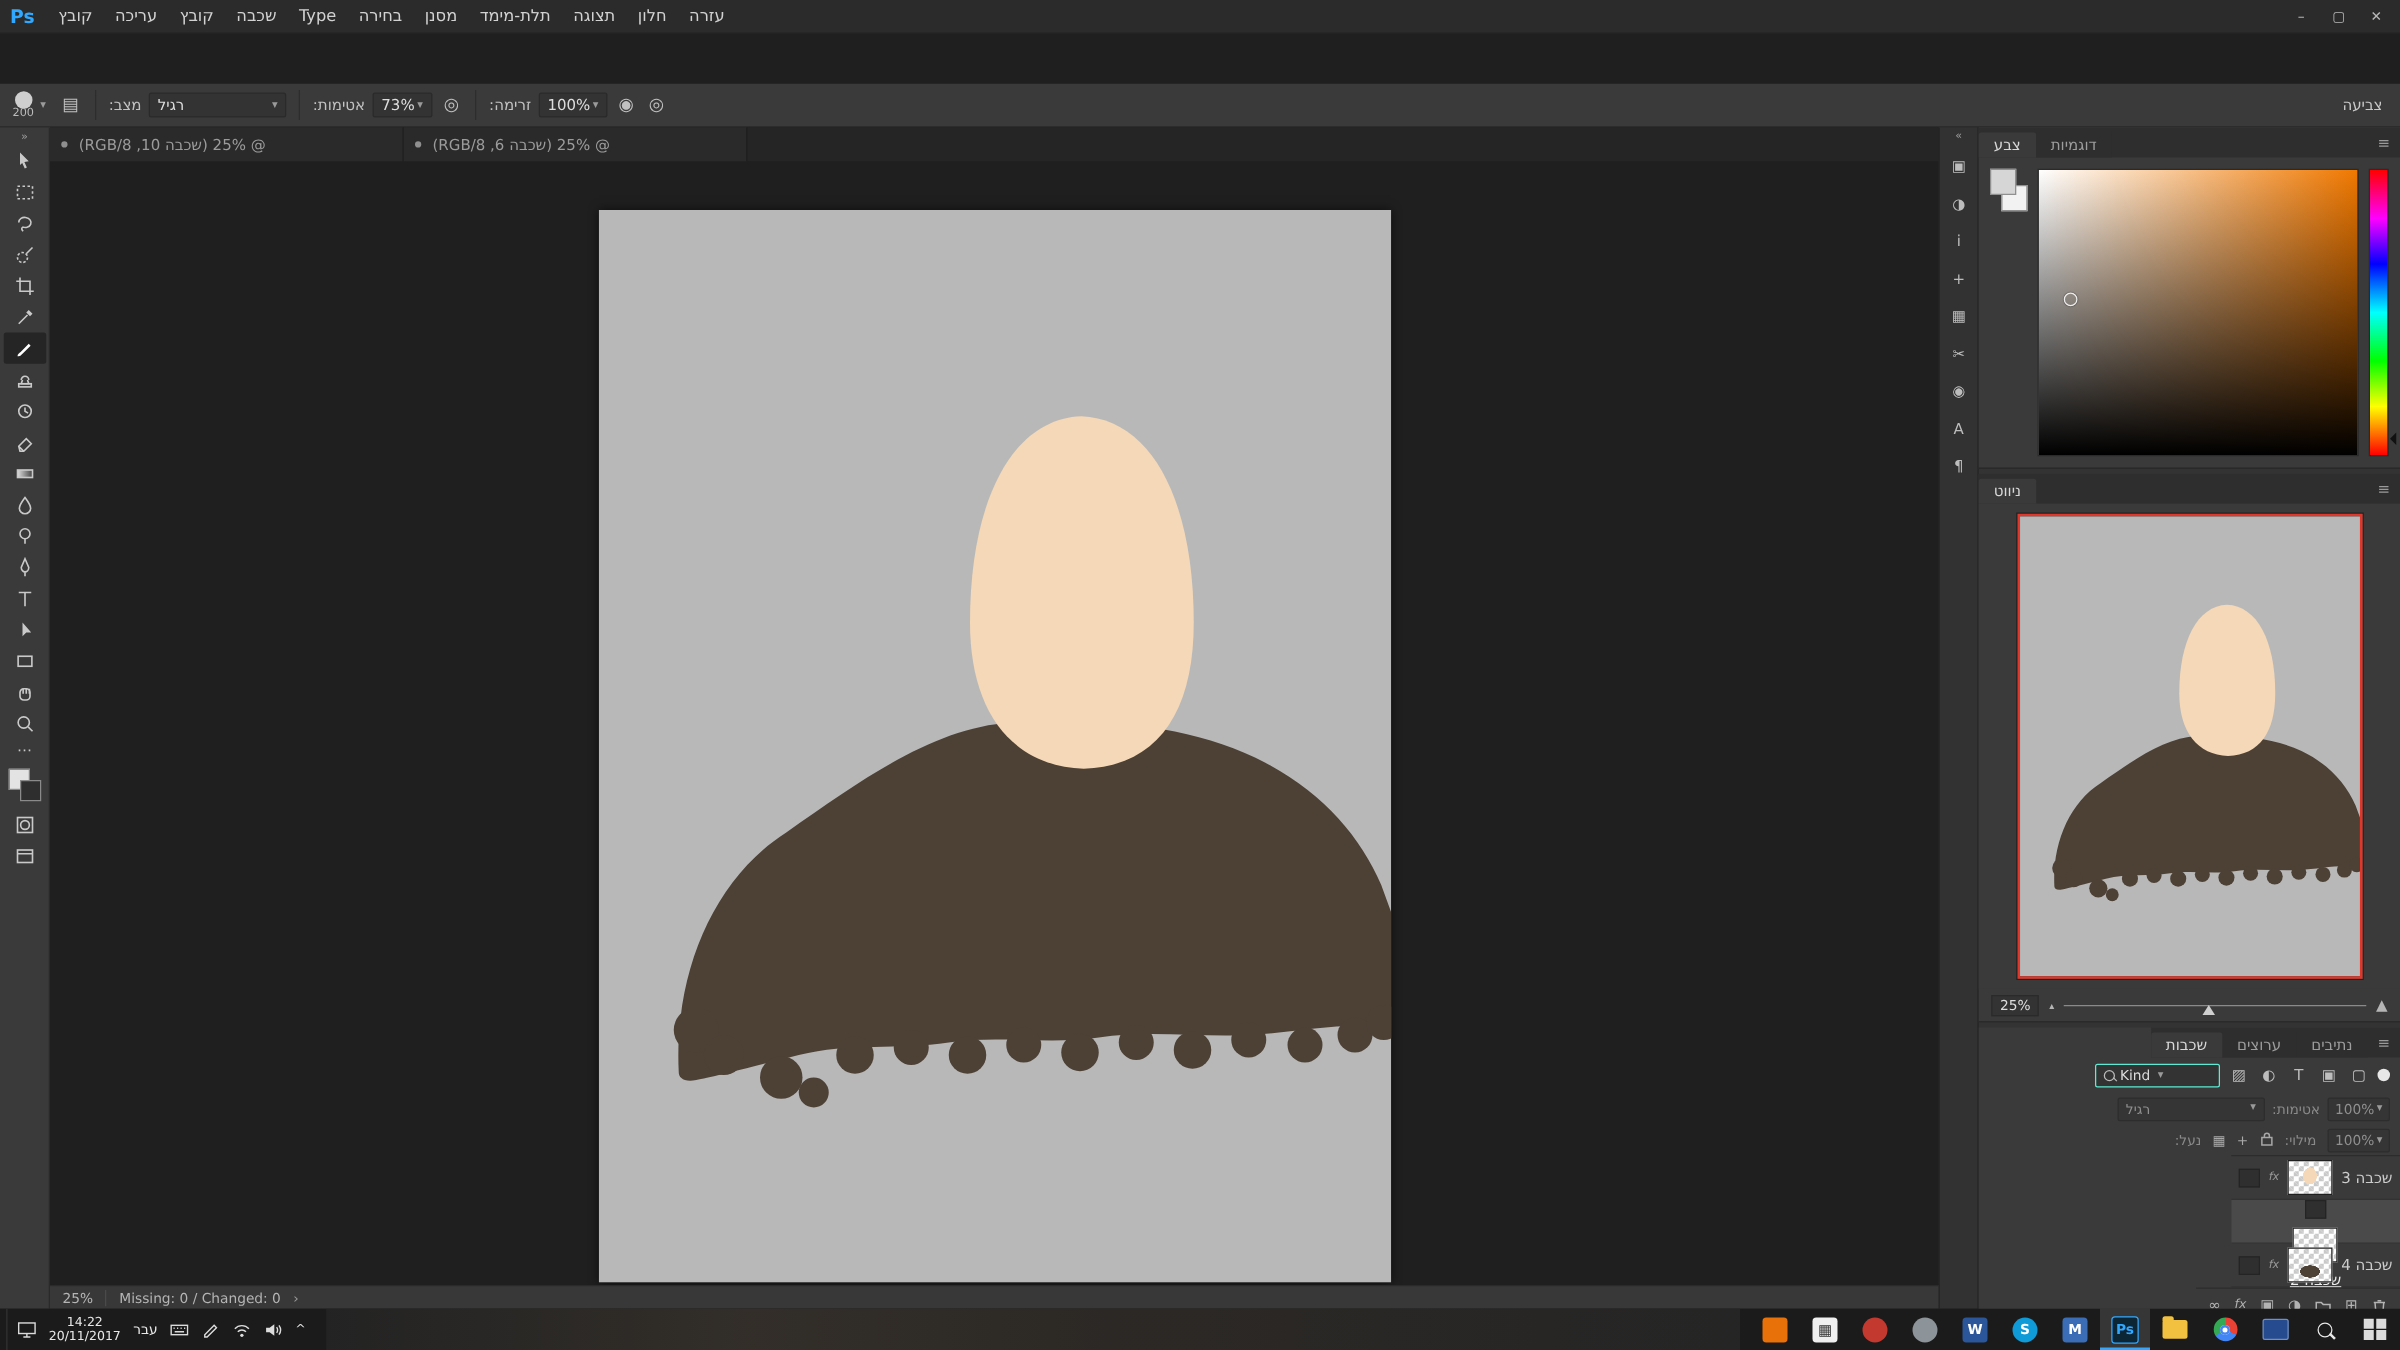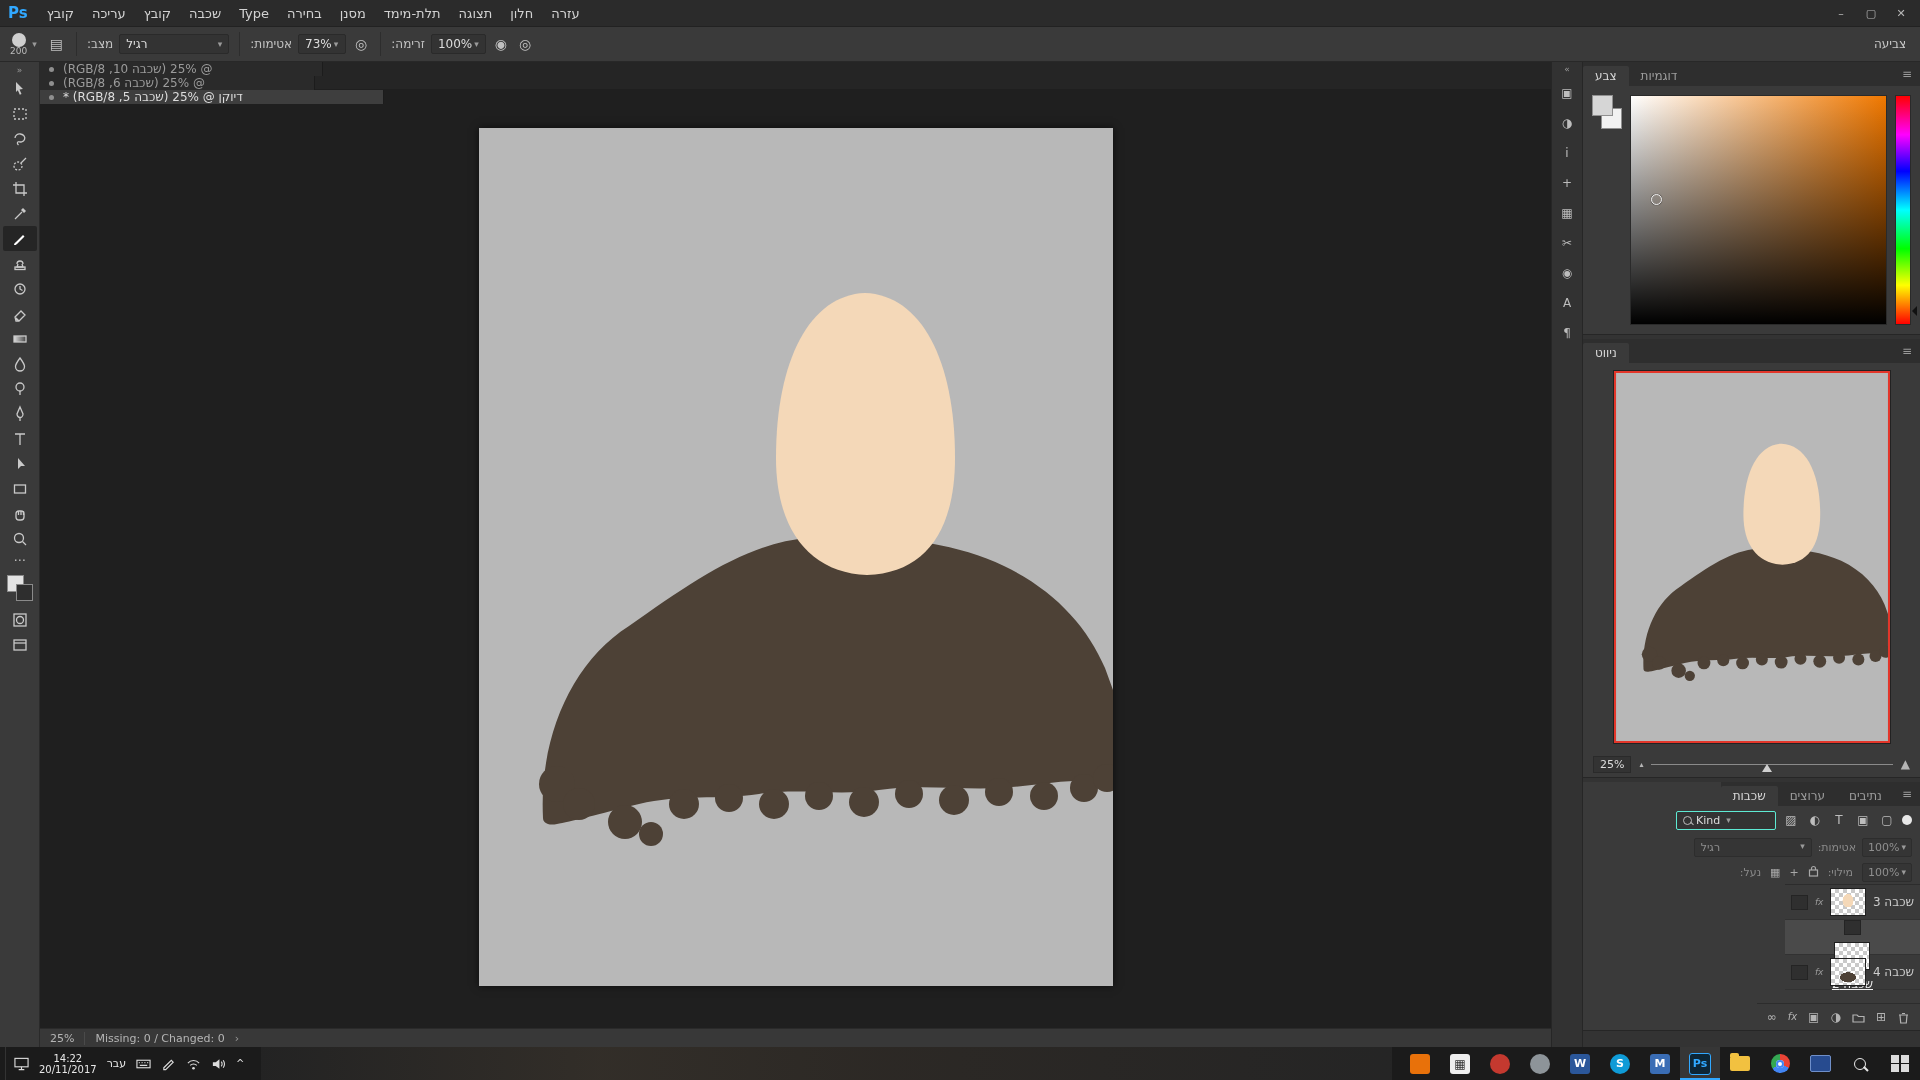--- a/index.html
+++ b/index.html
@@ -8,21 +8,21 @@
   .app{display:flex;flex-direction:column;width:1920px;height:1080px;}
 
   
   .menubar{height:26px;background:#2b2b2b;display:flex;align-items:center;font-size:13px;border-bottom:1px solid #222;}
   .ps-logo{color:var(--ps_blue);font-weight:bold;font-size:15px;padding:0 10px 0 8px;}
   .menu-item{padding:0 9px;color:#d2d2d2;cursor:default;}
   .win-controls{margin-left:auto;display:flex;align-items:center;gap:4px;padding-right:6px;}
   .win-btn{width:26px;height:20px;display:flex;align-items:center;justify-content:center;color:#b8b8b8;font-size:11px;}
 
   
-  .optionsbar{height:34px;background:#3a3a3a;border-bottom:1px solid #282828;display:flex;align-items:center;font-size:12px;gap:6px;padding-left:6px;}
+  .optionsbar{height:34px;background:#3a3a3a;border-bottom:1px solid #282828;display:flex;align-items:center;font-size:12px;gap:6px;padding-left:6px;margin-top:40px;}
   .opt-sep{width:1px;height:24px;background:#2d2d2d;margin:0 4px;}
   .brush-preview{display:flex;align-items:center;gap:3px;padding:2px 4px;border-radius:2px;}
   .brush-dot{width:14px;height:14px;border-radius:50%;background:#cfcfcf;margin:0 auto;}
   .brush-num{font-size:9px;color:#bbb;text-align:center;line-height:8px;}
   .dd-arrow{font-size:9px;color:#9a9a9a;margin-left:2px;}
   .opt-label{color:#c3c3c3;}
   .opt-box{background:#333;border:1px solid #2a2a2a;border-radius:2px;padding:2px 6px;display:flex;align-items:center;min-width:34px;color:#ddd;}
   .opt-box.wide{min-width:96px;justify-content:space-between;}
   .opt-icon{font-size:14px;color:#c0c0c0;padding:0 3px;}
   .workspace{margin-left:auto;padding-right:14px;color:#c9c9c9;}
@@ -39,21 +39,21 @@
   .tool.active svg{stroke:#fff;}
   .tool .fill{fill:#c9c9c9;stroke:none;}
   .tool.active .fill{fill:#fff;}
   .tool-ellipsis{color:#c9c9c9;font-size:12px;height:18px;}
   .fgbg{position:relative;width:26px;height:26px;margin:6px 0;}
   .fg-chip{position:absolute;left:0;top:0;width:15px;height:15px;background:#e3e3e3;border:1px solid #8a8a8a;}
   .bg-chip{position:absolute;right:0;bottom:0;width:15px;height:15px;background:#2e2e2e;border:1px solid #8a8a8a;}
 
   
   .canvas-area{flex:1;display:flex;flex-direction:column;min-width:0;background:#1f1f1f;}
-  .tabbar{height:27px;background:#252525;display:flex;align-items:stretch;font-size:12px;flex-direction:column;}
+  .tabbar{height:27px;background:#252525;display:flex;align-items:stretch;font-size:12px;}
   .doc-tab{display:flex;align-items:center;border-right:1px solid #1c1c1c;background:#2a2a2a;color:#9b9b9b;}
   .doc-tab.active{background:#3e3e3e;color:#dddddd;}
   .tab-close{width:5px;height:5px;border-radius:50%;background:#8f8f8f;margin:0 9px;flex:none;}
   .tab-title{direction:rtl;text-align:right;padding-right:10px;white-space:nowrap;overflow:hidden;}
   .t1{width:282px;} .t2{width:274px;} .t3{width:343px;}
   .canvas-region{flex:1;position:relative;overflow:hidden;}
   .canvas{position:absolute;left:50%;transform:translateX(-50%);top:39px;width:634px;height:858px;box-shadow:0 0 8px rgba(0,0,0,.6);}
   .canvas svg{display:block;width:100%;height:100%;}
   .statusbar{height:18px;background:#383838;border-top:1px solid #2a2a2a;display:flex;align-items:center;font-size:11px;color:#b5b5b5;gap:10px;padding-left:10px;}
   .status-zoom{padding-right:10px;border-right:1px solid #4a4a4a;}
@@ -379,24 +379,20 @@
     <div class="canvas-area">
       <div class="tabbar">
         <div class="doc-tab t1">
           <span class="tab-close"></span>
           <span class="tab-title">@ 25% (שכבה 10, RGB/8)</span>
         </div>
         <div class="doc-tab t2">
           <span class="tab-close"></span>
           <span class="tab-title">@ 25% (שכבה 6, RGB/8)</span>
         </div>
-        <div class="doc-tab t3 active">
-          <span class="tab-close"></span>
-          <span class="tab-title">דיוקן @ 25% (שכבה 5, RGB/8) *</span>
-        </div>
       </div>
 
       <div class="canvas-region">
         <div class="canvas">
           <svg viewBox="0 0 634 858">
               <use href="#painting"></use>
             </svg>
         </div>
       </div>
 

